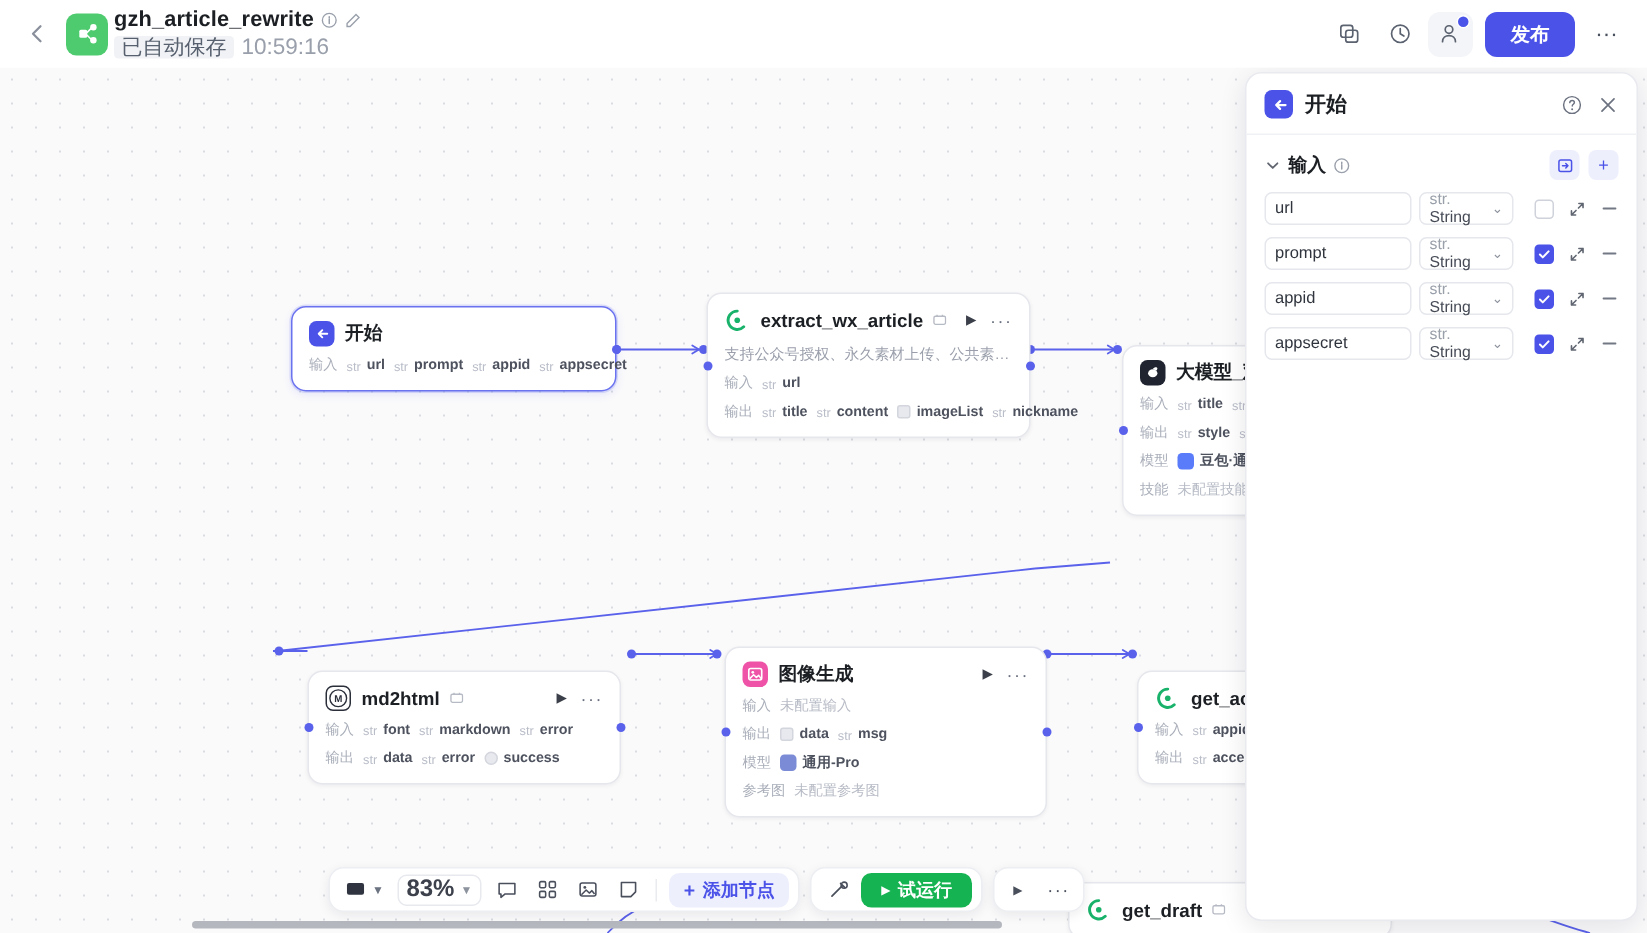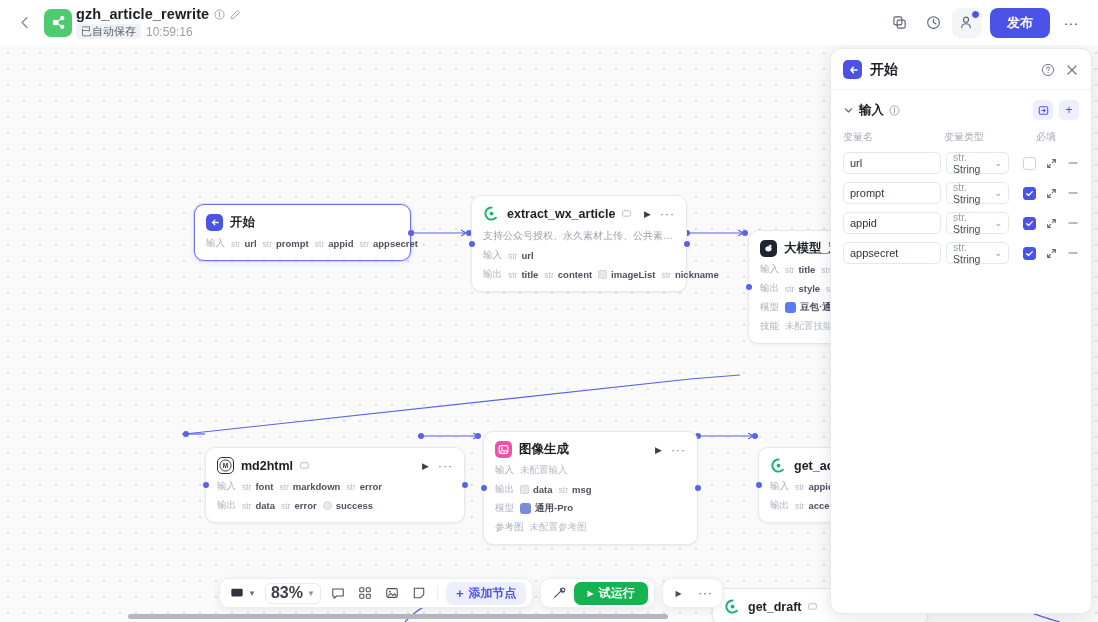--- a/index.html
+++ b/index.html
@@ -26,24 +26,24 @@
     width: 28px; height: 28px; border-radius: 7px; background: #4ecb6e;
     margin-left: 8px; flex: 0 0 auto; position: relative;
     display: flex; align-items: center; justify-content: center;
   }
   .title-wrap { margin-left: 4px; display: flex; flex-direction: column; justify-content: center; }
   .title-row { display: flex; align-items: center; gap: 5px; }
   .doc-title { font-size: 14.5px; font-weight: 700; color: #1c1f23; letter-spacing: .1px; }
   .ic-inline { color: #9aa0ab; font-size: 11px; display: inline-flex; align-items: center; cursor: pointer; }
   .save-row { display: flex; align-items: center; gap: 5px; margin-top: 2px; }
   .save-badge {
-    font-size: 11px; color: #57606e; background: #f1f2f5;
+    font-size: 14px; color: #57606e; background: #f1f2f5;
     padding: 1px 5px; border-radius: 3px; line-height: 13px;
   }
-  .save-time { font-size: 12px; color: #9aa0ab; }
+  .save-time { font-size: 15px; color: #9aa0ab; }
   .header-right { margin-left: auto; display: flex; align-items: center; gap: 4px; }
   .hbtn {
     width: 30px; height: 30px; border-radius: 8px; display: flex;
     align-items: center; justify-content: center; color: #5b6270; cursor: pointer;
     position: relative; background: transparent;
   }
   .hbtn.shaded { background: #f4f5f8; }
   .badge-dot {
     position: absolute; top: 2px; right: 2px; min-width: 9px; height: 9px;
     border-radius: 5px; background: #4b54e8; border: 1.5px solid #fff;
@@ -437,21 +437,21 @@
           <span>豆包·通用模型</span>
         </span>
       </div>
       <div class="node-row">
         <span class="row-label">技能</span>
         <span class="muted-text">未配置技能</span>
       </div>
       <span class="port left"></span>
     </div>
 
-    <div class="node" style="left:205px; top:402px; width:260px;">
+    <div class="node" style="left:205px; top:402px; width:209px;">
       <div class="node-head">
         <span class="node-icon" style="background:#fff;border:1px solid #2a2f3a;">
           <svg width="13" height="13" viewBox="0 0 14 14">
               <circle cx="7" cy="7" r="6" fill="none" stroke="#2a2f3a" stroke-width="1"></circle>
               <text x="7" y="10" font-size="7" text-anchor="middle" fill="#2a2f3a" font-family="Liberation Sans, sans-serif">M</text>
             </svg>
         </span>
         <span class="node-name">md2html</span>
         <span class="node-badge">
           <svg width="9" height="9" viewBox="0 0 10 10">
@@ -709,25 +709,20 @@
           <span class="sq-btn">
             <svg width="11" height="11" viewBox="0 0 12 12">
                 <rect x="1.4" y="1.9" width="9.2" height="8.2" rx="1.4" fill="none" stroke="currentColor" stroke-width="1.1"></rect>
                 <path d="M4 6h4M6.4 4.4 8 6 6.4 7.6" fill="none" stroke="currentColor" stroke-width="1.1" stroke-linecap="round" stroke-linejoin="round"></path>
               </svg>
           </span>
           <span class="sq-btn">+</span>
         </span>
       </div>
 
-      <div class="cols">
-        <span class="col-h col-name">变量名</span>
-        <span class="col-h col-type">变量类型</span>
-        <span class="col-h col-req">必填</span>
-      </div>
 
       <div class="vrow">
         <input class="vinput" value="url" style="">
         <span class="vselect">
           <span class="txt"><span class="pre">str.</span> <span>String</span></span>
           <span class="car">⌄</span>
         </span>
         <span class="vcheck"></span>
         <span class="ricon">
           <svg width="11" height="11" viewBox="0 0 12 12">

